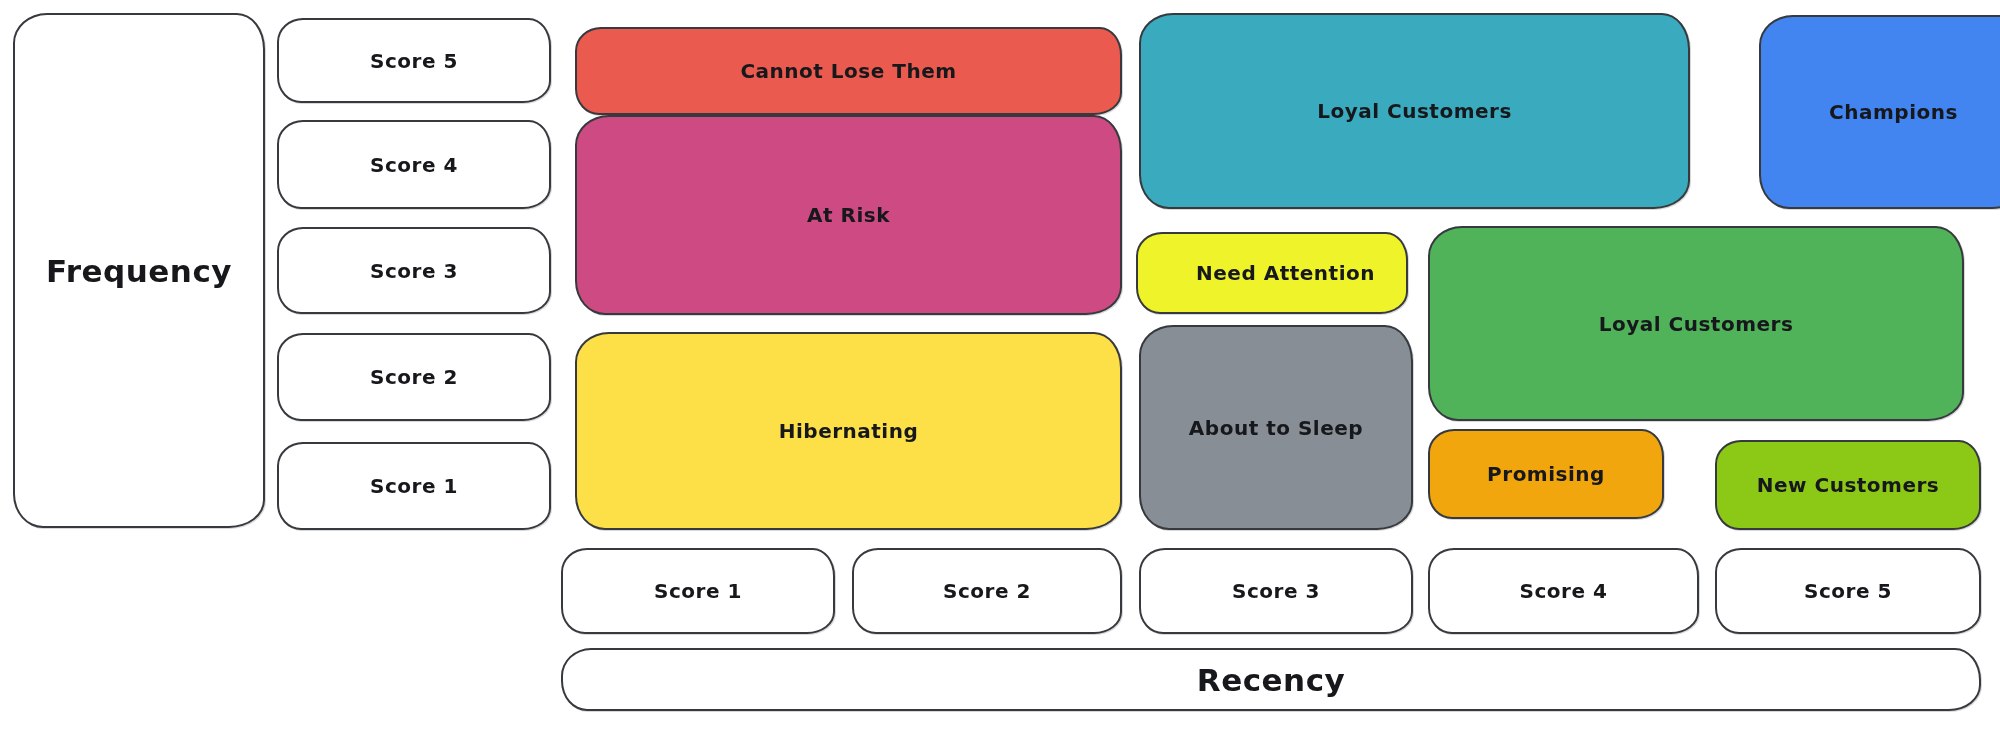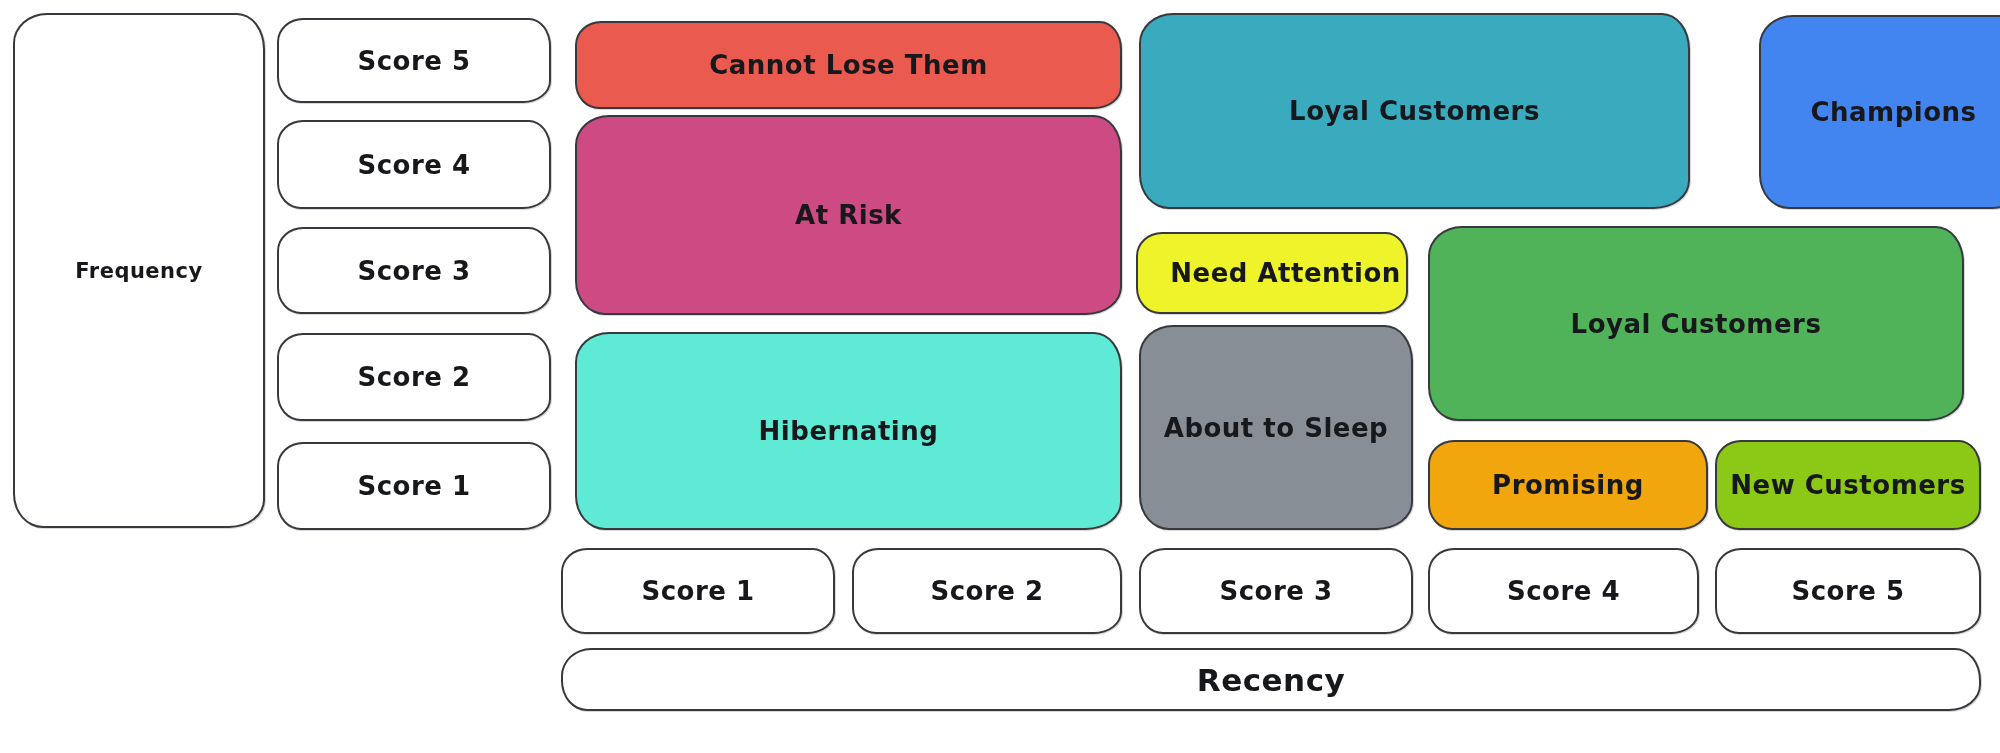--- a/index.html
+++ b/index.html
@@ -18,47 +18,47 @@
   }
   .cell {
     position: absolute;
     box-sizing: border-box;
     border: 2.4px solid #36393e;
     background: #ffffff;
     display: flex;
     align-items: center;
     justify-content: center;
     text-align: center;
-    font-size: 26px;
+    font-size: 20px;
     font-weight: 600;
     letter-spacing: 0.5px;
     border-radius: 26px 22px 28px 24px / 24px 28px 22px 26px;
     box-shadow: 1px 1px 0 0 rgba(40,40,45,0.18);
   }
   .cell.big { border-radius: 34px 28px 36px 30px / 30px 36px 28px 34px; }
 
   
-  .frequency-axis { left: 13px; top: 13px; width: 252px; height: 515px; font-size: 21px; }
+  .frequency-axis { left: 13px; top: 13px; width: 252px; height: 515px; font-size: 31px; }
   .fscore { left: 277px; width: 274px; }
   .fs5 { top: 18px;  height: 85px; }
   .fs4 { top: 120px; height: 89px; }
   .fs3 { top: 227px; height: 87px; }
   .fs2 { top: 333px; height: 88px; }
   .fs1 { top: 442px; height: 88px; }
 
   
-  .seg-cannot-lose   { left: 575px;  top: 21px;  width: 547px; height: 88px; }
+  .seg-cannot-lose   { left: 575px;  top: 27px;  width: 547px; height: 88px; }
   .seg-at-risk       { left: 575px;  top: 115px; width: 547px; height: 200px; }
   .seg-hibernating   { left: 575px;  top: 332px; width: 547px; height: 198px; }
   .seg-loyal-top     { left: 1139px; top: 13px;  width: 551px; height: 196px; }
   .seg-champions     { left: 1712px; top: 15px;  width: 269px; height: 194px; margin-left: 47px; }
   .seg-need-attention{ left: 1136px; top: 232px; width: 272px; height: 82px; }
   .seg-loyal-right   { left: 1428px; top: 226px; width: 536px; height: 195px; }
   .seg-about-sleep   { left: 1139px; top: 325px; width: 274px; height: 205px; }
-  .seg-promising     { left: 1428px; top: 440px; width: 280px; height: 90px; }
+  .seg-promising     { left: 1428px; top: 429px; width: 236px; height: 90px; }
   .seg-new-customers { left: 1715px; top: 440px; width: 266px; height: 90px; }
 
   
   .rscore { top: 548px; height: 86px; }
   .rs1 { left: 561px;  width: 274px; }
   .rs2 { left: 852px;  width: 270px; }
   .rs3 { left: 1139px; width: 274px; }
   .rs4 { left: 1428px; width: 271px; }
   .rs5 { left: 1715px; width: 266px; }
   .recency-axis { left: 561px; top: 648px; width: 1420px; height: 63px; font-size: 31px; border-radius: 30px 26px 32px 26px / 28px 32px 26px 30px; }
@@ -71,21 +71,21 @@
   <div class="cell big frequency-axis">Frequency</div>
 
   <div class="cell fscore fs5">Score 5</div>
   <div class="cell fscore fs4">Score 4</div>
   <div class="cell fscore fs3">Score 3</div>
   <div class="cell fscore fs2">Score 2</div>
   <div class="cell fscore fs1">Score 1</div>
 
   <div class="cell seg-cannot-lose" style="background-color: rgb(234, 90, 78);">Cannot Lose Them</div>
   <div class="cell big seg-at-risk" style="background-color: rgb(206, 74, 130);">At Risk</div>
-  <div class="cell big seg-hibernating" style="background-color: #5eead4;">Hibernating</div>
+  <div class="cell big seg-hibernating" style="background-color: #fde047;">Hibernating</div>
   <div class="cell big seg-loyal-top" style="background-color: rgb(58, 171, 191);">Loyal Customers</div>
   <div class="cell big seg-champions" style="background-color: rgb(66, 133, 240);">Champions</div>
   <div class="cell seg-need-attention" style="background-color: rgb(239, 243, 41); padding-left: 27px;">Need Attention</div>
   <div class="cell big seg-loyal-right" style="background-color: rgb(80, 179, 89);">Loyal Customers</div>
   <div class="cell big seg-about-sleep" style="background-color: rgb(135, 142, 149);">About to Sleep</div>
   <div class="cell seg-promising" style="background-color: rgb(242, 166, 14);">Promising</div>
   <div class="cell seg-new-customers" style="background-color: rgb(140, 201, 23);">New Customers</div>
 
   <div class="cell rscore rs1">Score 1</div>
   <div class="cell rscore rs2">Score 2</div>

